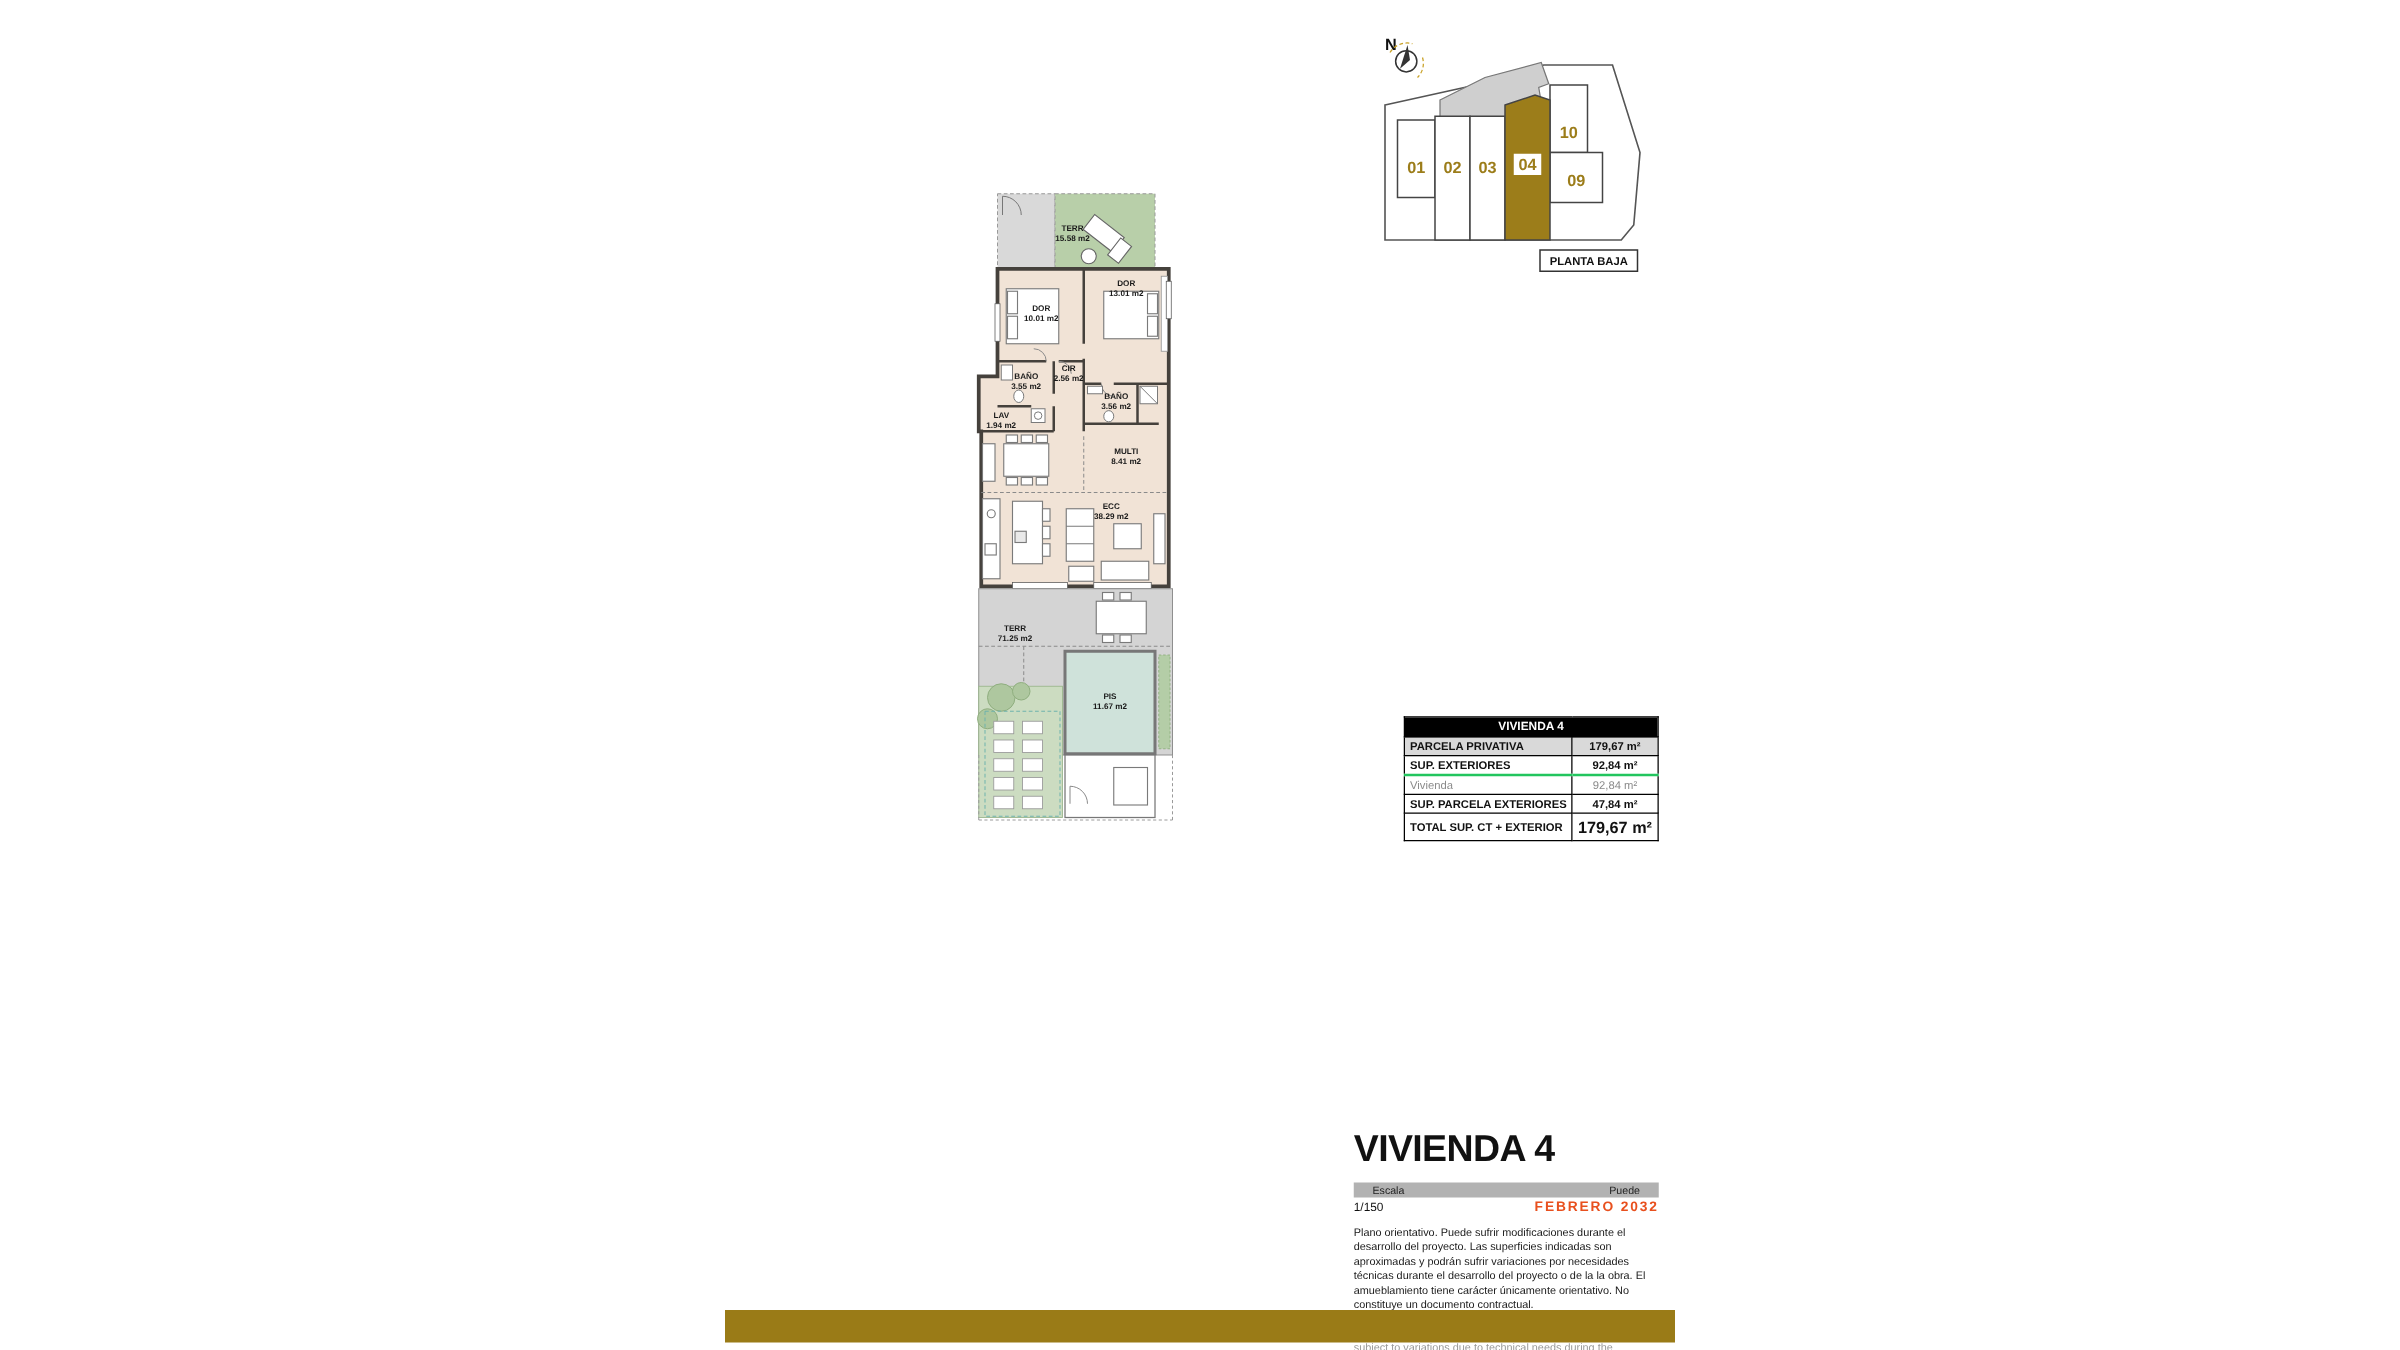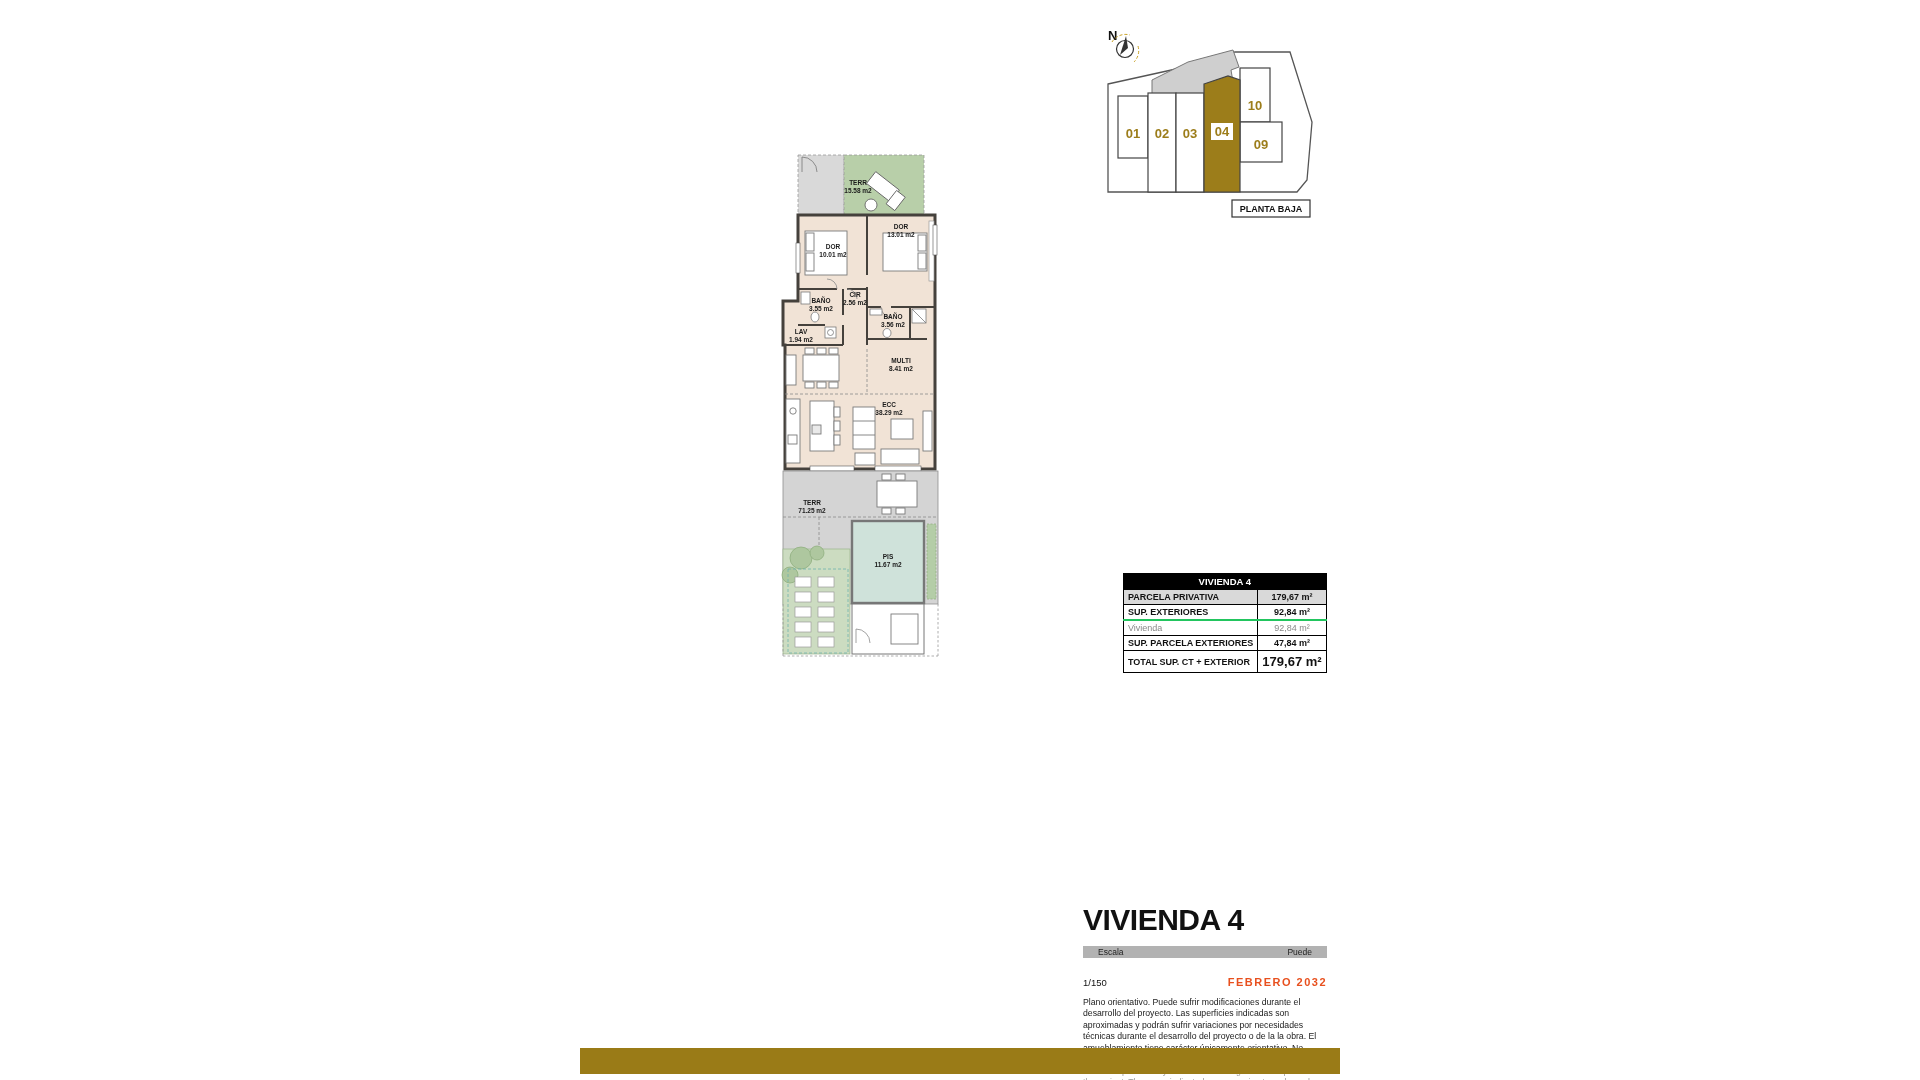--- a/index.html
+++ b/index.html
@@ -36,21 +36,21 @@
   .title-block{position:absolute;left:1083px;top:905px;width:244px;}
   .title-block h1{
     margin:0;font:bold 30px "Liberation Sans",sans-serif;color:#111;
     letter-spacing:-0.5px;line-height:1;
   }
   .meta-bar{
     margin-top:11px;background:#b2b2b2;height:12px;display:flex;
     justify-content:space-between;align-items:center;padding:0 15px;
     font:8.5px "Liberation Sans",sans-serif;color:#222;
   }
-  .meta-vals{display:flex;justify-content:space-between;align-items:baseline;margin-top:18px;}
+  .meta-vals{display:flex;justify-content:space-between;align-items:baseline;margin-top:2px;}
   .scale-val{font:9.5px "Liberation Sans",sans-serif;color:#111;}
   .date-val{font:bold 11px "Liberation Sans",sans-serif;color:#e8501e;letter-spacing:1.5px;}
   .disclaimer{margin-top:9px;font:8.7px "Liberation Sans",sans-serif;line-height:1.32;color:#1a1a1a;}
   .disclaimer-en{font:8.7px "Liberation Sans",sans-serif;line-height:1.32;color:#9a9a9a;}
   
   .gold-bar{position:absolute;left:580px;top:1048px;width:760px;height:26px;background:#9a7b17;}
 </style>
 </head>
 <body>
 

